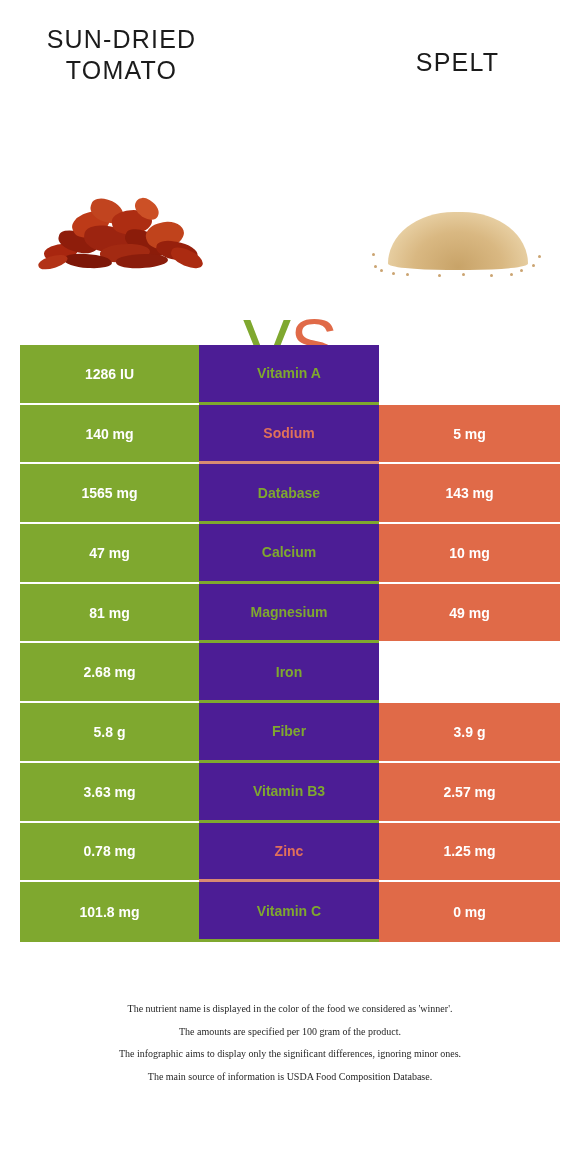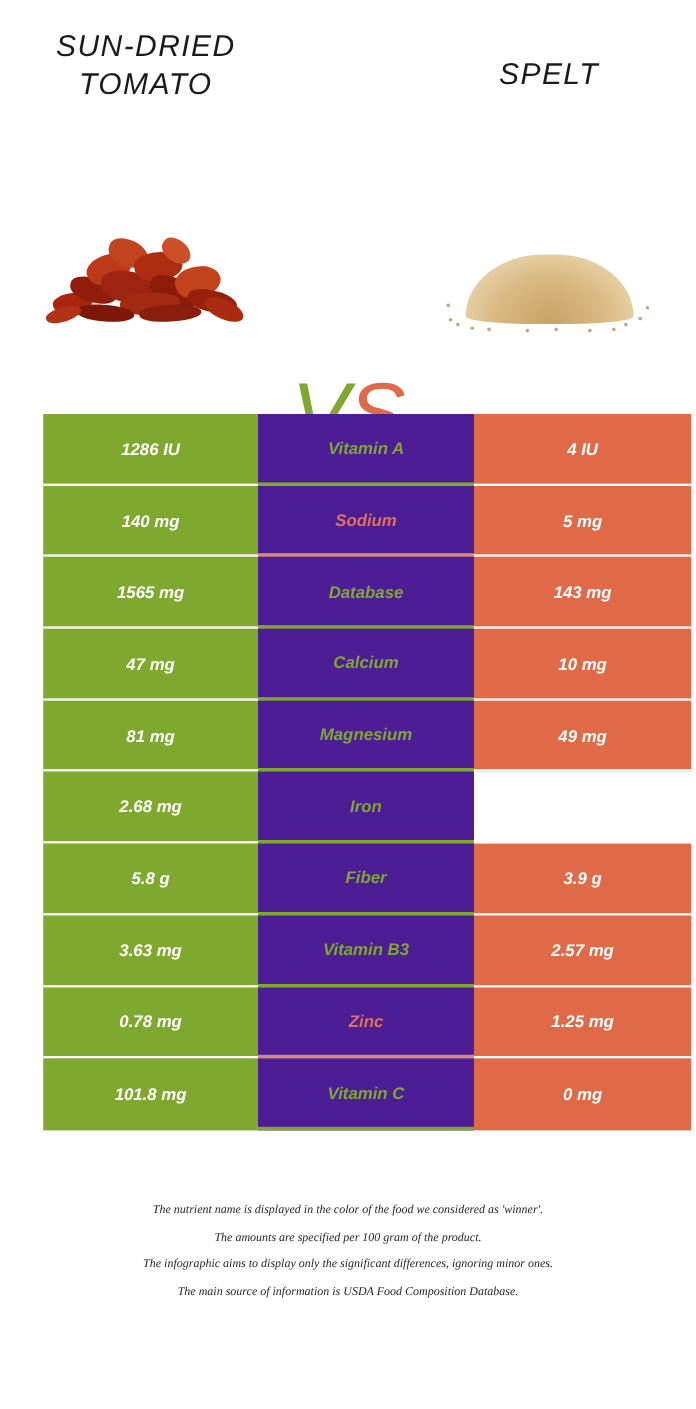--- a/index.html
+++ b/index.html
@@ -3,21 +3,21 @@
 <meta charset="utf-8">
 <style>
   html,body{margin:0;padding:0;}
   body{
     width:580px;height:1174px;
     background:#ffffff;
     font-family:"Liberation Sans", sans-serif;
     overflow:hidden;
     position:relative;
   }
-  .page{position:relative;width:532px;height:1174px;background:#fff;font-style:italic;}
+  .page{position:relative;width:532px;height:1174px;background:#fff;}
 
   
   .titles{position:absolute;top:0;left:0;width:580px;height:110px;}
   .title{
     position:absolute;
     font-family:"Liberation Sans", sans-serif;
     font-weight:300;
     font-size:25px;
     letter-spacing:1.2px;
     color:#1b1b1b;
@@ -60,21 +60,21 @@
     background:radial-gradient(ellipse at 50% 95%, #c8a368 0%, #d9b882 45%, #e8d0a4 75%, #f0deba 100%);
     border-radius:50% 50% 45% 45% / 95% 95% 12% 12%;
   }
   .spelt-pile b{
     position:absolute;display:block;width:3px;height:3px;border-radius:50%;
     background:#cBA472;
   }
 
   
   .table{
-    position:absolute;left:36px;top:345px;
+    position:absolute;left:20px;top:345px;
     width:540px;height:597px;
   }
   .row{
     position:relative;
     display:flex;
     height:59.7px;
     width:540px;
   }
   .cell{
     display:flex;align-items:center;justify-content:center;
@@ -165,21 +165,20 @@
       </div>
     </div>
 
   </div>
 
   <div class="table">
 
     <div class="row win-green">
       <div class="cell cell-left">1286 IU</div>
       <div class="cell cell-mid">Vitamin A</div>
-      <div class="cell cell-right">4 IU</div>
     </div>
 
     <div class="row win-orange">
       <div class="cell cell-left">140 mg</div>
       <div class="cell cell-mid">Sodium</div>
       <div class="cell cell-right">5 mg</div>
     </div>
 
     <div class="row win-green">
       <div class="cell cell-left">1565 mg</div>

